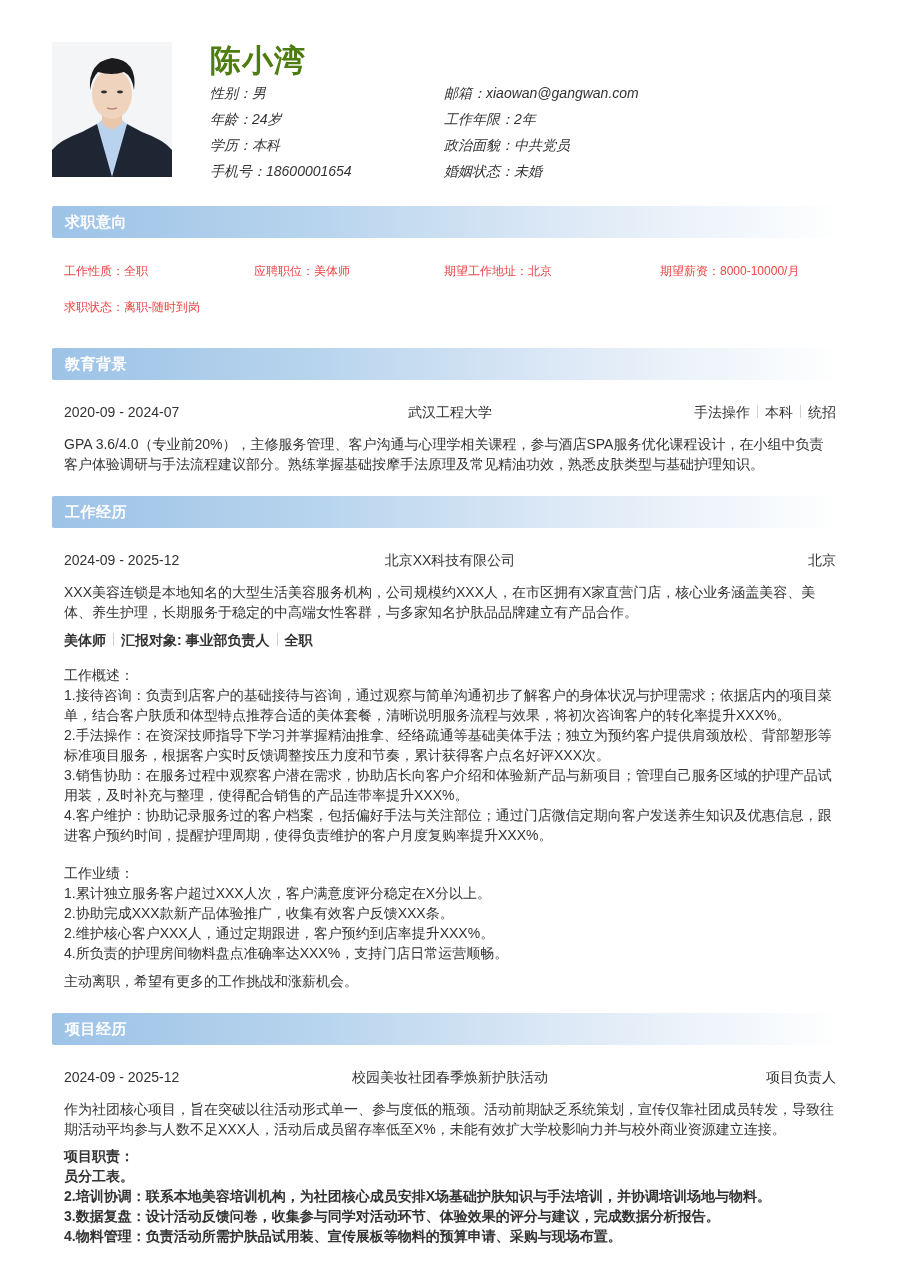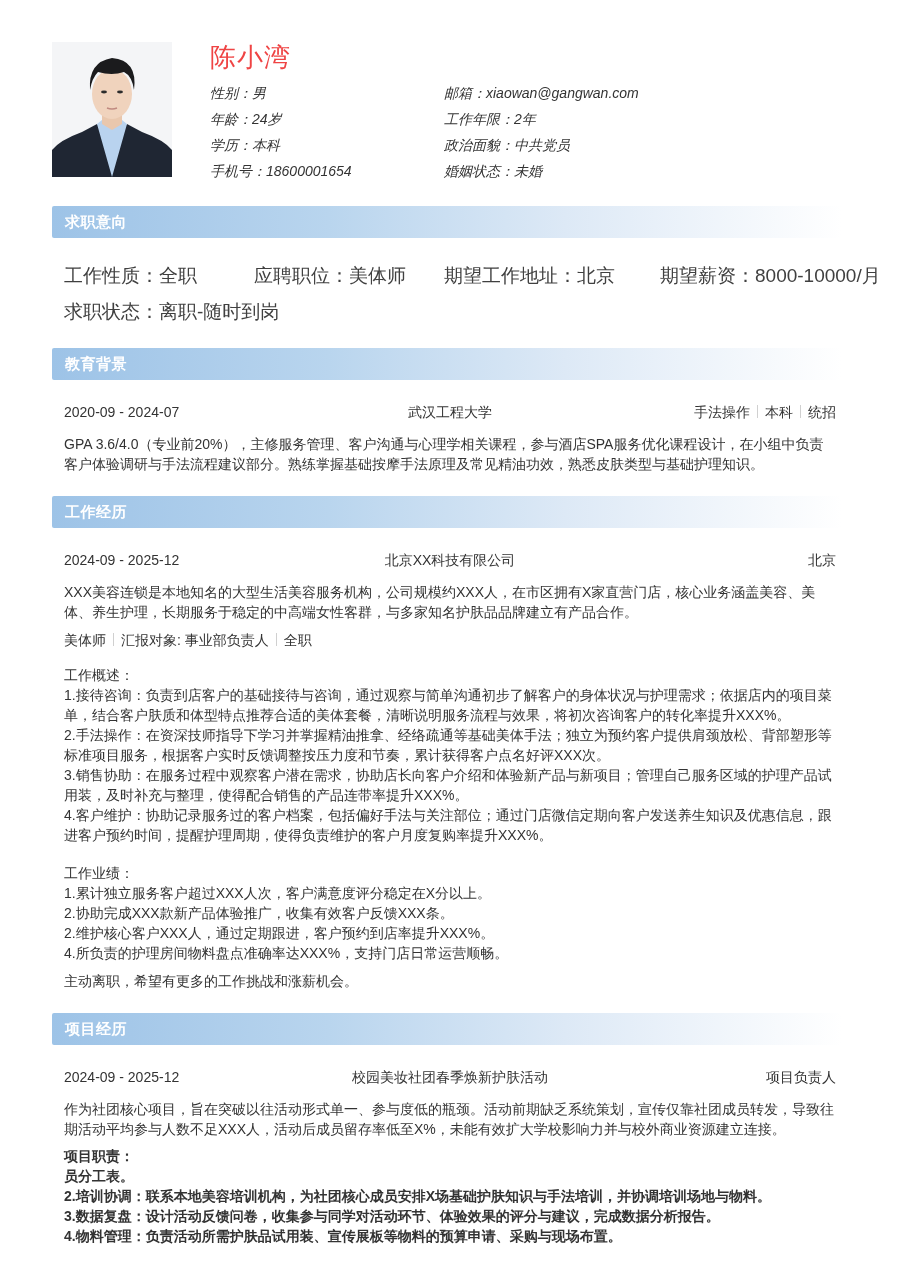--- a/index.html
+++ b/index.html
@@ -1,41 +1,41 @@
 <!DOCTYPE html>
 <html><head>
 <meta charset="utf-8">
 <style>
   * { margin: 0; padding: 0; box-sizing: border-box; }
   html, body { width: 900px; height: 1275px; background: #ffffff; overflow: hidden; }
   body { font-family: "Liberation Sans", "DejaVu Sans", sans-serif; color: #333333; font-size: 14px; position: relative; }
 
   .header { position: absolute; left: 52px; top: 40px; width: 790px; height: 140px; }
   .photo { position: absolute; left: 0; top: 2px; width: 120px; height: 135px; background: #f3f4f6; overflow: hidden; }
-  .name { position: absolute; left: 158px; top: 0; font-size: 26px; font-weight: normal; color: #ef4444; letter-spacing: 1px; }
+  .name { position: absolute; left: 158px; top: 0; font-size: 31px; font-weight: bold; color: #4d7c0f; letter-spacing: 1px; }
   .info-col { position: absolute; top: 44px; font-style: italic; }
   .info-col.left { left: 158px; }
   .info-col.right { left: 392px; }
   .info-row { height: 26px; line-height: 18px; font-size: 14px; color: #333; white-space: nowrap; }
   .info-row .lbl { display: inline-block; }
   .info-row .val { display: inline-block; }
 
   .section-bar { position: absolute; left: 52px; width: 790px; height: 32px;
     background: linear-gradient(90deg, #9dc3e7 0%, #b9d5ee 35%, #dde9f6 65%, #ffffff 100%);
     border-radius: 2px; }
   .section-bar .title { position: absolute; left: 13px; top: 7px; font-size: 15px; font-weight: bold; color: #ffffff; letter-spacing: 0.5px; }
 
   .row3 { position: absolute; left: 64px; width: 772px; height: 20px; font-size: 14px; color: #333; }
   .row3 .l { position: absolute; left: 0; top: 0; }
   .row3 .c { position: absolute; left: 0; right: 0; top: 0; text-align: center; }
   .row3 .r { position: absolute; right: 0; top: 0; }
   .sep { display: inline-block; width: 1px; height: 13px; background: #d0d0d0; margin: 0 7px; vertical-align: -1px; }
 
   .para { position: absolute; left: 64px; width: 772px; font-size: 14px; line-height: 20px; color: #333; }
-  .intent { position: absolute; font-size: 19px; color: #404040; white-space: nowrap; }
+  .intent { position: absolute; font-size: 12px; color: #ef4444; white-space: nowrap; }
 </style>
 </head>
 <body>
 
 <div class="header">
   <div class="photo">
     <svg width="120" height="135" viewBox="0 0 120 135">
       <rect width="120" height="135" fill="#f4f5f7"></rect>
 
       <path d="M0 135 L0 108 Q8 98 30 90 L45 82 L60 100 L75 82 L90 90 Q112 98 120 108 L120 135 Z" fill="#1f2633"></path>
@@ -96,21 +96,21 @@
 </div>
 <div class="row3" style="top:552px;">
   <span class="l">2024-09 - 2025-12</span>
   <span class="c">北京XX科技有限公司</span>
   <span class="r">北京</span>
 </div>
 <div class="para" style="top:582px;">
   <div>XXX美容连锁是本地知名的大型生活美容服务机构，公司规模约XXX人，在市区拥有X家直营门店，核心业务涵盖美容、美</div>
   <div>体、养生护理，长期服务于稳定的中高端女性客群，与多家知名护肤品品牌建立有产品合作。</div>
 </div>
-<div class="para" style="top:630px;">
+<div class="para" style="top:630px;font-weight:bold;">
   <span>美体师</span><span class="sep"></span><span>汇报对象: 事业部负责人</span><span class="sep"></span><span>全职</span>
 </div>
 <div class="para" style="top:665px;">
   <div>工作概述：</div>
   <div>1.接待咨询：负责到店客户的基础接待与咨询，通过观察与简单沟通初步了解客户的身体状况与护理需求；依据店内的项目菜</div>
   <div>单，结合客户肤质和体型特点推荐合适的美体套餐，清晰说明服务流程与效果，将初次咨询客户的转化率提升XXX%。</div>
   <div>2.手法操作：在资深技师指导下学习并掌握精油推拿、经络疏通等基础美体手法；独立为预约客户提供肩颈放松、背部塑形等</div>
   <div>标准项目服务，根据客户实时反馈调整按压力度和节奏，累计获得客户点名好评XXX次。</div>
   <div>3.销售协助：在服务过程中观察客户潜在需求，协助店长向客户介绍和体验新产品与新项目；管理自己服务区域的护理产品试</div>
   <div>用装，及时补充与整理，使得配合销售的产品连带率提升XXX%。</div>

